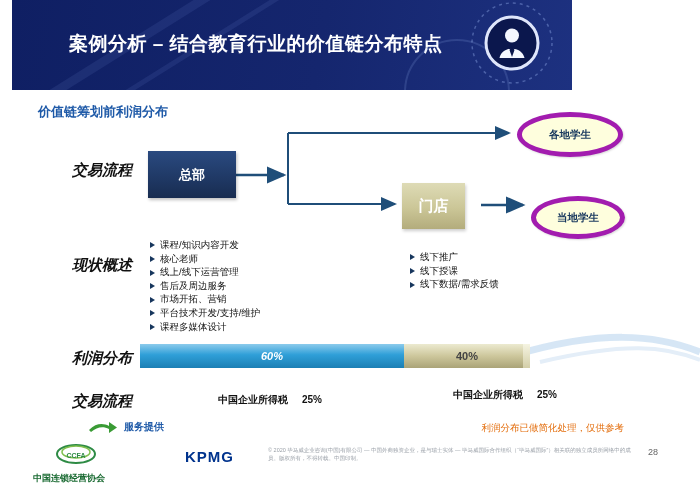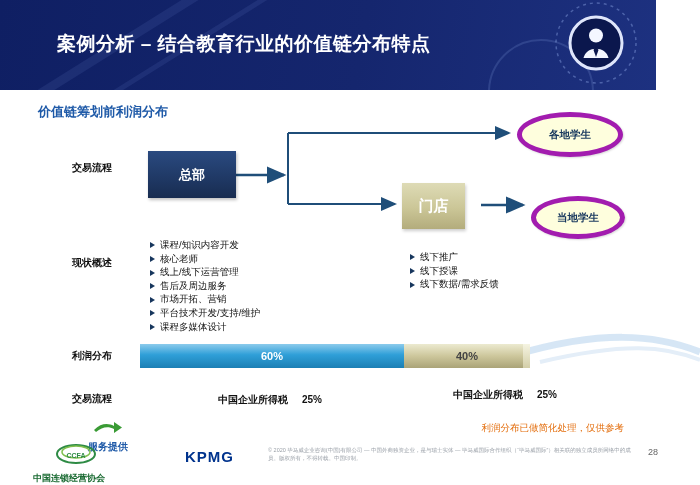--- a/index.html
+++ b/index.html
@@ -3,33 +3,33 @@
 <meta charset="utf-8">
 <style>
   * { margin:0; padding:0; box-sizing:border-box; }
   body { background:#555; font-family:"Liberation Sans","DejaVu Sans",sans-serif; }
   #slide{
     position:relative; width:700px; height:485px; background:#ffffff;
     overflow:hidden; margin:0 auto;
   }
   
   #header{
-    position:absolute; left:0; top:0; width:656px; height:90px;
+    position:absolute; left:12px; top:0; width:560px; height:90px;
     background:linear-gradient(100deg,#0f1f63 0%,#15266e 55%,#1d3180 100%);
     overflow:hidden;
   }
   #header .streak{ position:absolute; background:rgba(120,150,220,.12); transform:rotate(-32deg); }
   #title{
     position:absolute; left:57px; top:31px; color:#ffffff; font-size:19px;
     font-weight:bold; letter-spacing:.5px; white-space:nowrap;
   }
   
   .abs{ position:absolute; }
   #section-title{ left:38px; top:103px; color:#1F5AA8; font-size:13px; font-weight:bold; }
-  .row-label{ font-size:10px; font-weight:bold; color:#111; }
+  .row-label{ font-size:15px; font-weight:bold; color:#111;font-style:italic; }
   #label-flow{ left:72px; top:161px; }
   #label-overview{ left:72px; top:256px; }
   #label-profit{ left:72px; top:349px; }
   #label-tax{ left:72px; top:392px; }
   
   #hq-box{
     left:148px; top:151px; width:88px; height:47px; z-index:2;
     background:linear-gradient(180deg,#2a4a80 0%,#1F3864 60%,#182c50 100%);
     color:#fff; font-size:13px; font-weight:bold;
     display:flex; align-items:center; justify-content:center;
@@ -59,39 +59,39 @@
     border-bottom:3.5px solid transparent; vertical-align:middle;
   }
   #hq-bullets{ left:150px; top:238px; }
   #store-bullets{ left:410px; top:250px; }
   
   #profit-bar{ left:140px; top:344px; height:24px; display:flex; z-index:2; }
   #seg-blue{
     width:264px; height:24px;
     background:linear-gradient(180deg,#8ccbEC 0%,#2F9FD8 45%,#1b7fb4 100%);
     color:#fff; font-size:11px; font-weight:bold;
-    display:flex; align-items:center; justify-content:center;
+    display:flex; align-items:center; justify-content:center;font-style:italic;
   }
   #seg-tan{
     width:126px; height:24px; position:relative;
     background:linear-gradient(180deg,#ecead0 0%,#CDC79C 50%,#aaa377 100%);
     color:#444; font-size:11px; font-weight:bold;
     display:flex; align-items:center; justify-content:center;
   }
   #seg-tan::after{
     content:""; position:absolute; right:0; top:0; width:7px; height:24px;
     background:linear-gradient(180deg,#f6f5e4,#d8d3ae); opacity:.9;
   }
   
   .tax-line{ font-size:10px; font-weight:bold; color:#111; text-align:center; }
   #tax-left{ left:170px; top:393px; width:200px; }
   #tax-right{ left:410px; top:388px; width:190px; }
   .tax-val{ margin-left:14px;text-align:right; }
   
-  #legend{ left:88px; top:420px; display:flex; align-items:center; gap:6px; z-index:2;flex-direction:column; }
+  #legend{ left:88px; top:420px; display:flex; align-items:center; gap:6px; z-index:2; }
   #legend-label{ color:#1F5AA8; font-size:10px; font-weight:bold; }
   #note{ left:462px; top:422px; width:162px; color:#E36C0A; font-size:9.5px; text-align:right; white-space:nowrap; }
   
   #ccfa{ left:33px; top:441px; display:flex; align-items:center; gap:5px; z-index:2;flex-direction:column; }
   #ccfa-text .cn{ color:#1b6b33; font-size:9px; font-weight:bold; white-space:nowrap; }
   #ccfa-text .en{ color:#7a8a7d; font-size:4.5px; white-space:nowrap; }
   #kpmg{ left:185px; top:448px; color:#00338D; font-size:15px; font-weight:bold; letter-spacing:1px; }
   #disclaimer{ left:268px; top:447px; width:368px; color:#9aa0a8; font-size:5.5px; line-height:1.4; }
   #page-num{ left:648px; top:447px; color:#666; font-size:9px; }
   

